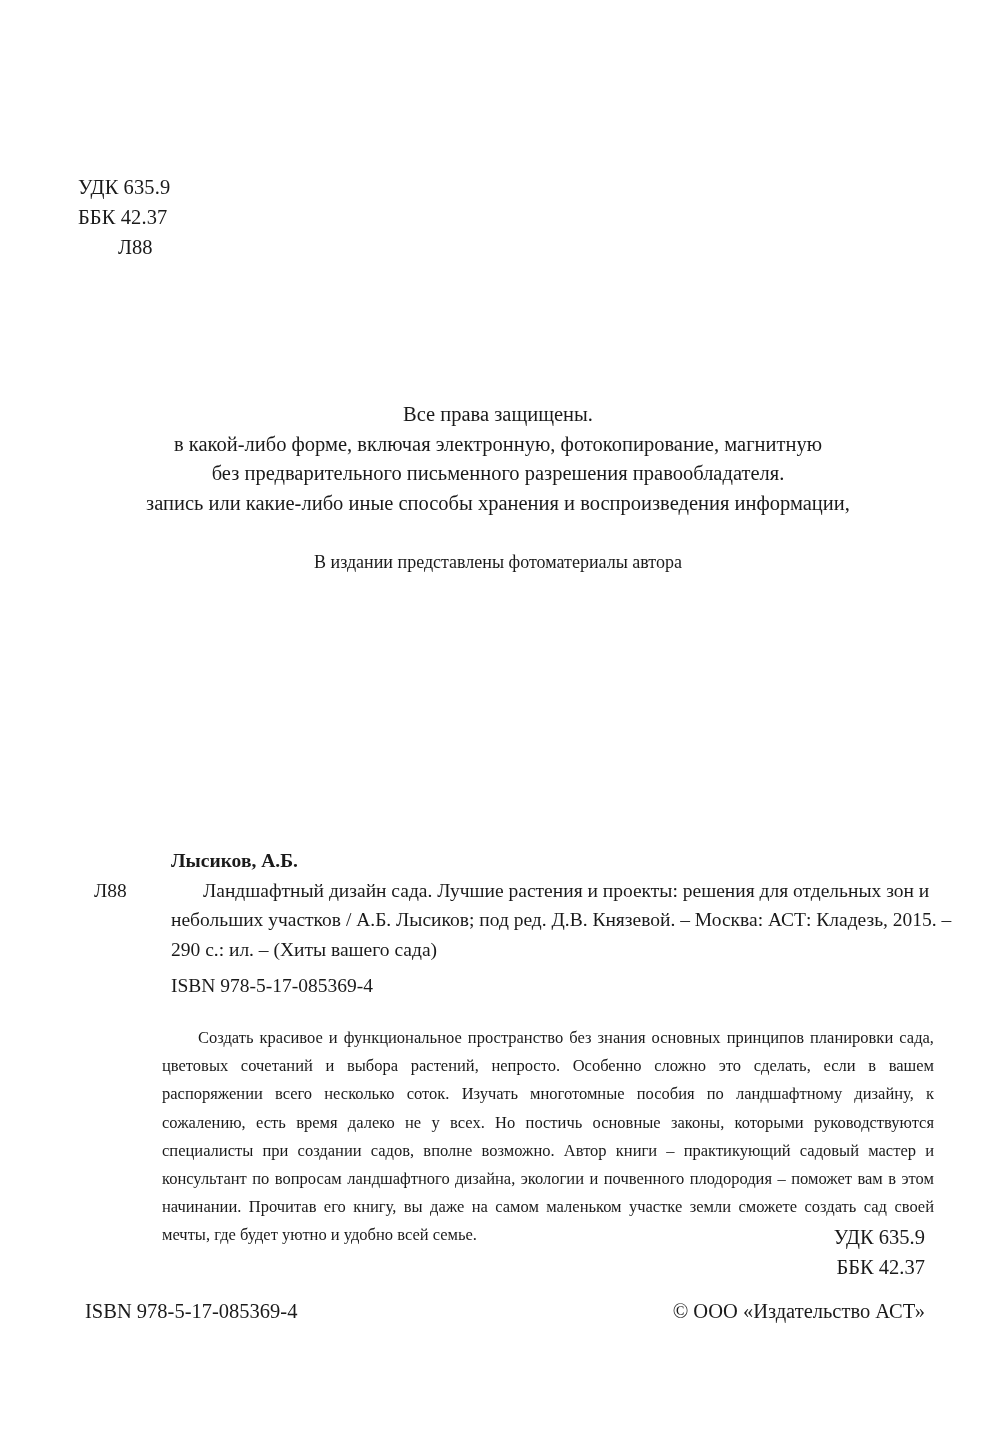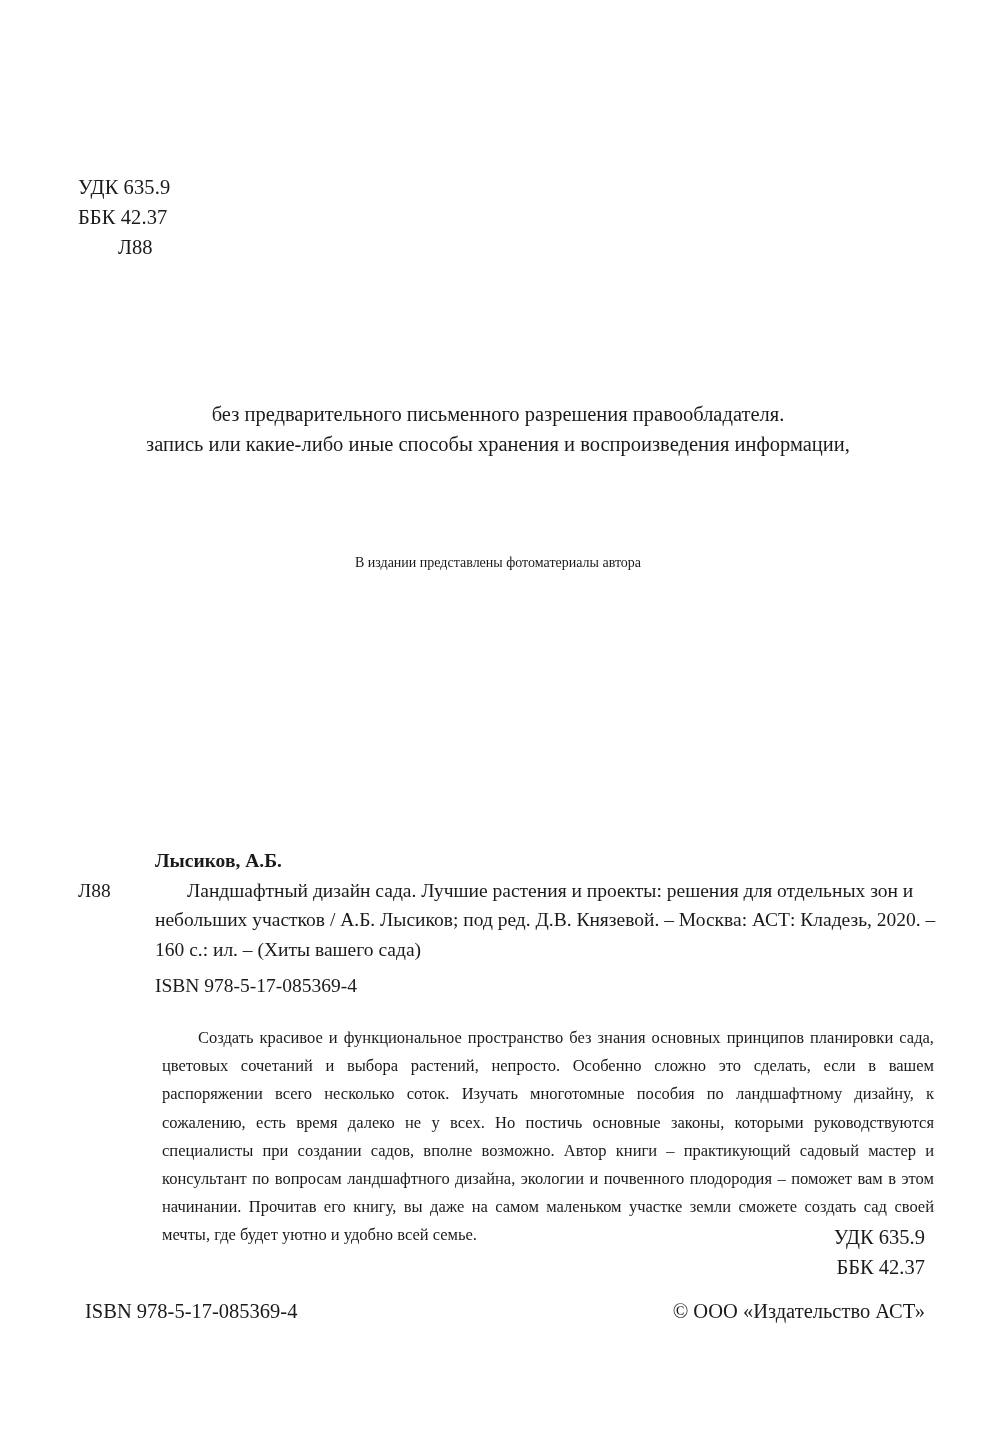--- a/index.html
+++ b/index.html
@@ -45,28 +45,28 @@
     line-height: 29.5px;
   }
   .rights .line { white-space: pre; }
 
   .photo-note {
     position: absolute;
     left: 98px;
     top: 510px;
     width: 800px;
     text-align: center;
-    font-size: 14px;
+    font-size: 18px;
     line-height: 29.5px;
   }
 
   
   .biblio {
     position: absolute;
-    left: 78px;
+    left: 94px;
     top: 808px;
     width: 860px;
     font-size: 19.5px;
     line-height: 29.5px;
   }
   .biblio-author {
     margin-left: 77px;
     font-weight: bold;
     font-size: 19.5px;
   }
@@ -132,31 +132,33 @@
 
 <div class="page">
 
   <div class="codes">
     <div class="code-line">УДК 635.9</div>
     <div class="code-line">ББК 42.37</div>
     <div class="code-line indent">Л88</div>
   </div>
 
   <div class="rights">
+    <div class="line">Все права защищены.</div>
+    <div class="line">в какой-либо форме, включая электронную, фотокопирование, магнитную</div>
     <div class="line">без предварительного письменного разрешения правообладателя.</div>
     <div class="line">запись или какие-либо иные способы хранения и воспроизведения информации,</div>
   </div>
 
   <div class="photo-note">В издании представлены фотоматериалы автора</div>
 
   <div class="biblio">
     <div class="biblio-author">Лысиков, А.Б.</div>
     <div class="biblio-body">
       <span class="biblio-sigil">Л88</span>
-      <div class="biblio-desc">Ландшафтный дизайн сада. Лучшие растения и проекты: решения для отдельных зон и небольших участков / А.Б. Лысиков; под ред. Д.В. Князевой. – Москва: АСТ: Кладезь, 2020. – 160 с.: ил. – (Хиты вашего сада)</div>
+      <div class="biblio-desc">Ландшафтный дизайн сада. Лучшие растения и проекты: решения для отдельных зон и небольших участков / А.Б. Лысиков; под ред. Д.В. Князевой. – Москва: АСТ: Кладезь, 2015. – 290 с.: ил. – (Хиты вашего сада)</div>
     </div>
     <div class="biblio-isbn">ISBN 978-5-17-085369-4</div>
   </div>
 
   <div class="annotation">Создать красивое и функциональное пространство без знания основных принципов планировки  сада, цветовых сочетаний и выбора растений, непросто. Особенно сложно это сделать, если в вашем распоряжении всего несколько соток. Изучать  многотомные пособия по ландшафтному дизайну, к сожалению, есть время далеко не у всех. Но постичь основные законы, которыми руководствуются специалисты при создании садов, вполне возможно. Автор книги – практикующий садовый мастер и консультант по вопросам ландшафтного дизайна, экологии и почвенного плодородия – поможет вам в этом начинании.  Прочитав его книгу, вы даже на самом маленьком участке земли сможете создать сад своей мечты, где будет уютно и удобно всей семье.</div>
 
   <div class="codes-bottom">
     <div class="code-line">УДК 635.9</div>
     <div class="code-line">ББК 42.37</div>
   </div>

